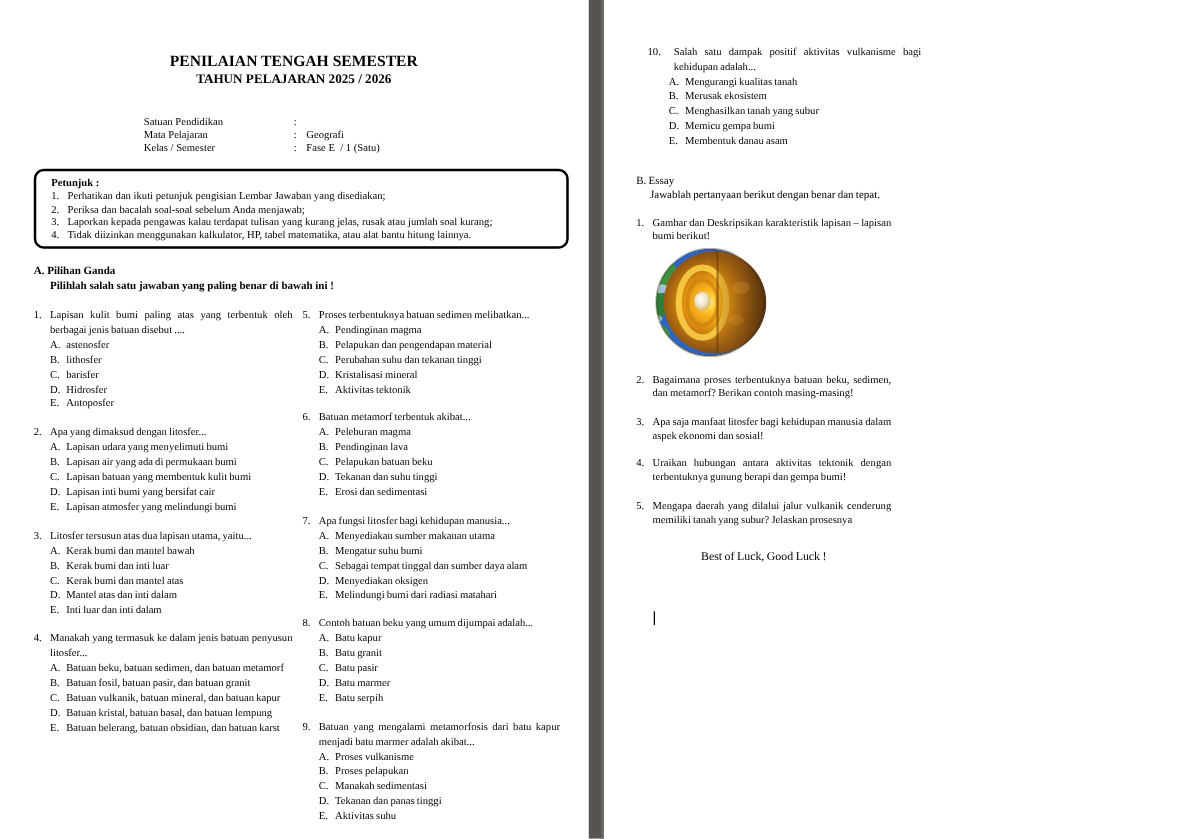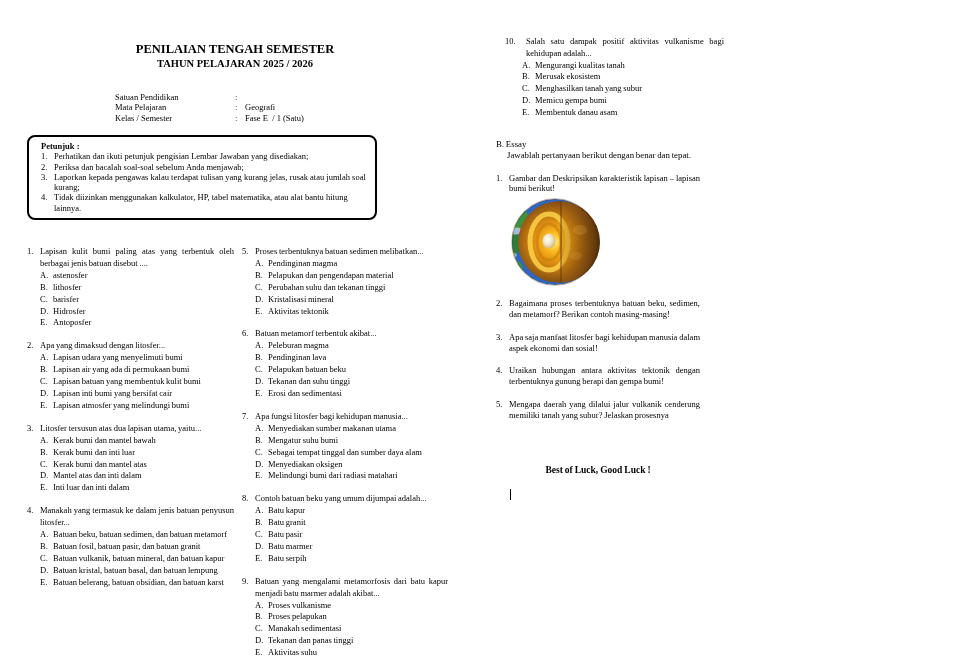--- a/index.html
+++ b/index.html
@@ -3,37 +3,37 @@
 <meta charset="utf-8">
 <style>
   html,body{margin:0;padding:0}
   body{
     width:960px;height:671px;position:relative;background:#ffffff;
     font-family:"Liberation Serif","DejaVu Serif",serif;color:#000;
     overflow:hidden;
   }
   .page{position:absolute;top:0;height:671px;background:#fff}
   .pgL{left:0;width:471px}
-  .pgR{left:471px;width:477px}
+  .pgR{left:484px;width:477px}
   .divider{position:absolute;left:471px;top:0;width:12px;height:671px;background:#57534e}
   .divider::after{content:"";position:absolute;right:0;top:0;width:2px;height:100%;background:#6b6762}
 
   
   .hdr{position:absolute;left:0;top:42px;width:470px;text-align:center;font-weight:bold}
   .hdr .h1{font-size:14px;line-height:16px;letter-spacing:.3px}
   .hdr .h2{font-size:12.5px;line-height:15px}
   .hdr .h3{font-size:10.5px;line-height:13px}
   .meta{position:absolute;left:115px;top:92px;font-size:8.5px;line-height:10.3px}
   .mrow{display:flex}
   .mlabel{width:120px}
   .mcolon{width:10px}
   .mvalue{white-space:pre}
 
   
-  .pet{position:absolute;left:27px;top:135px;width:350px;box-sizing:border-box;
+  .pet{position:absolute;left:27px;top:135px;width:428px;box-sizing:border-box;
        border:2px solid #000;border-radius:8px;padding:4px 8px 5px 12px;
        font-size:8.5px;line-height:10.3px}
   .pet .pt{font-weight:bold}
   .pitem{display:flex}
   .pnum{width:13px;flex:none}
   .ptext{flex:1}
 
   .secA{position:absolute;left:27px;top:211px;font-weight:bold;font-size:8.8px;line-height:11.5px;width:430px}
   .secA .sub{padding-left:13px}
 
@@ -53,21 +53,21 @@
   .p2col{position:absolute;left:25px;top:36px;width:204px;font-size:8.5px;line-height:11.8px;word-spacing:-0.4px}
   .q10{width:228px;padding-left:9px;box-sizing:border-box;margin-bottom:20px}
   .q10 .qn{width:21px}
   .q10 .opts{margin-left:-4px}
   .secB{font-weight:normal;font-size:8.8px;line-height:11px}
   .secB .sub{padding-left:11px;width:190px}
   .es{display:flex;margin-top:12px;line-height:10.8px}
   .esn{width:13px;flex:none}
   .est{flex:1;text-align:justify}
   .fig{margin:4px 0 0 8px;width:102px;height:88px}
-  .closing{margin-top:44px;width:204px;text-align:center;font-weight:bold;font-size:9.5px}
+  .closing{margin-top:20px;width:204px;text-align:center;font-weight:normal;font-size:9.5px}
   .cursor{position:absolute;left:39px;top:489px;width:1px;height:11px;background:#000}
 </style>
 </head>
 <body>
 
 <div class="page pgL">
 
   <div class="hdr">
     <div class="h2">PENILAIAN TENGAH SEMESTER</div>
     <div class="h3">TAHUN PELAJARAN 2025 / 2026</div>
@@ -113,20 +113,24 @@
           <span class="ptext">Laporkan kepada pengawas kalau terdapat tulisan yang kurang jelas, rusak atau jumlah soal kurang;</span>
         </div>
 
         <div class="pitem">
           <span class="pnum">4.</span>
           <span class="ptext">Tidak diizinkan menggunakan kalkulator, HP, tabel matematika, atau alat bantu hitung lainnya.</span>
         </div>
       </div>
   </div>
 
+  <div class="secA">
+    <div>A. Pilihan Ganda</div>
+    <div class="sub">Pilihlah salah satu jawaban yang paling benar di bawah ini !</div>
+  </div>
 
   <div class="col col1">
 
       <div class="q">
         <span class="qn">1.</span>
         <div class="qb">
           <div class="stem">Lapisan kulit bumi paling atas yang terbentuk oleh berbagai jenis batuan disebut ....</div>
           <div class="opts">
 
               <div class="opt">

